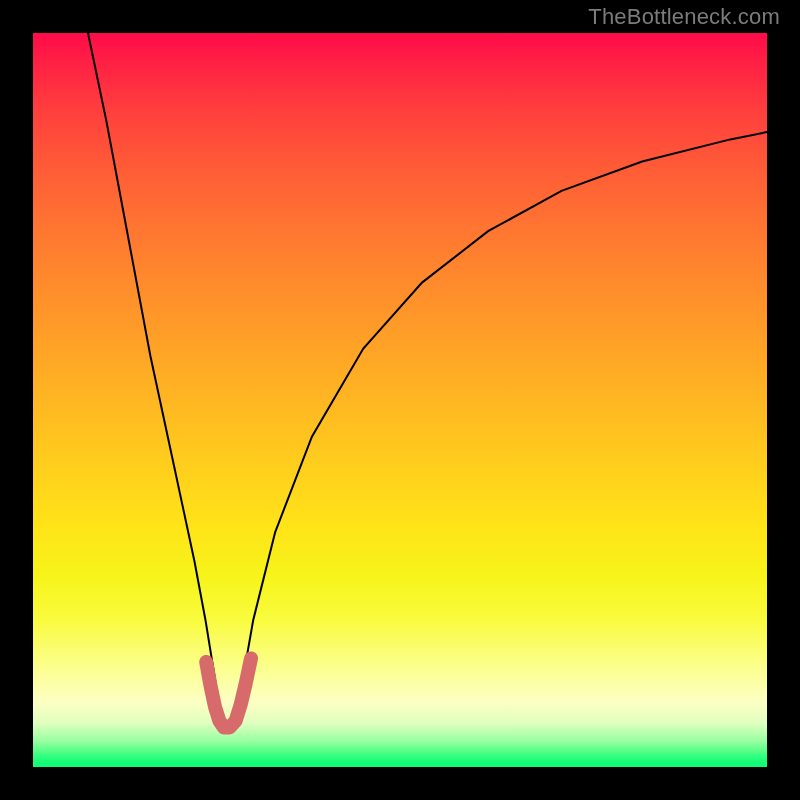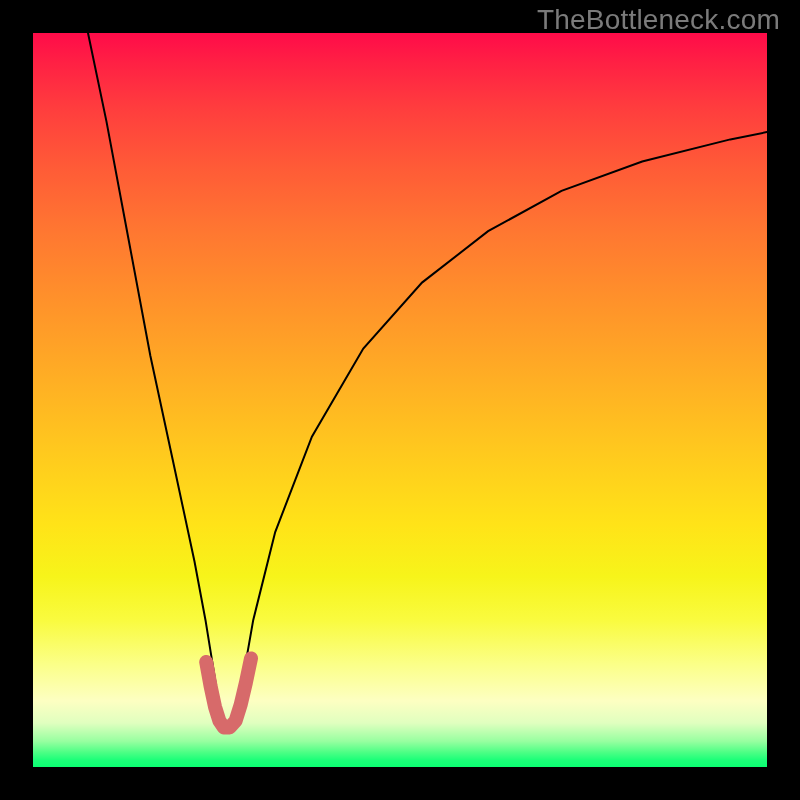--- a/index.html
+++ b/index.html
@@ -14,21 +14,21 @@
     width: 800px;
     height: 800px;
     background: #000000;
     position: relative;
   }
   .watermark {
     position: absolute;
     top: 4px;
     right: 20px;
     color: #7b7b7b;
-    font-size: 28px;
+    font-size: 22px;
     font-weight: 500;
     letter-spacing: 0.2px;
     z-index: 10;
   }
   .plot-area {
     position: absolute;
     top: 33px;
     left: 33px;
     width: 734px;
     height: 734px;

